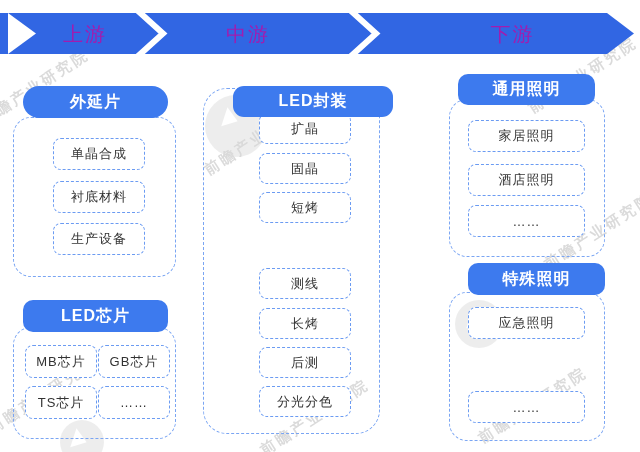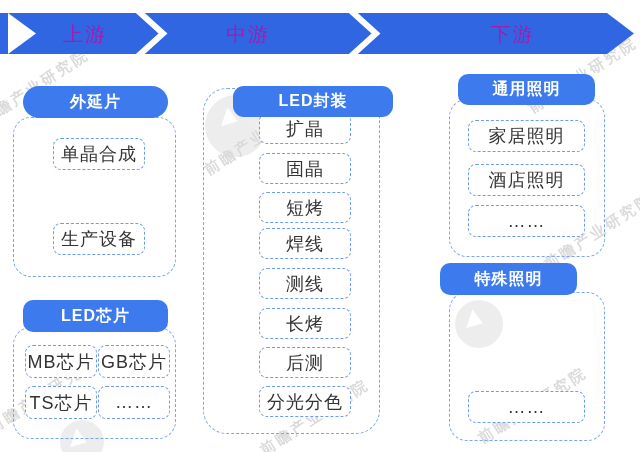--- a/index.html
+++ b/index.html
@@ -21,21 +21,21 @@
   }
   
   .panel{
     position:absolute;border:1.6px dashed #7AA5F3;border-radius:18px;
     background:transparent;z-index:2;
   }
   
   .item{
     position:absolute;border:1.4px dashed #6B9BF2;border-radius:8px;background:#ffffff;
     display:flex;align-items:center;justify-content:center;
-    font-size:18px;font-weight:500;color:#333333;letter-spacing:1px;z-index:3;
+    font-size:13px;font-weight:500;color:#333333;letter-spacing:1px;z-index:3;
   }
   
   .wm{
     position:absolute;z-index:1;color:#d2d2d2;opacity:.8;font-size:15px;
     letter-spacing:3px;white-space:nowrap;transform:rotate(-33deg);font-weight:700;
   }
   .wm-logo{
     position:absolute;z-index:1;border-radius:50%;background:#d9d9d9;opacity:.45;
   }
   .wm-logo::after{
@@ -66,43 +66,44 @@
     <polyline points="137,10 163,33.5 137,57" fill="none" stroke="#ffffff" stroke-width="6"></polyline>
     <polyline points="350,10 376,33.5 350,57" fill="none" stroke="#ffffff" stroke-width="6"></polyline>
   </svg>
   <div class="banner-label" style="left:30px;width:110px;">上游</div>
   <div class="banner-label" style="left:178px;width:140px;">中游</div>
   <div class="banner-label" style="left:440px;width:145px;">下游</div>
 
   <div class="pill" style="left:23px;top:86px;width:145px;height:32px;border-radius:16px;">外延片</div>
   <div class="panel" style="left:13px;top:117px;width:161px;height:158px;"></div>
   <div class="item" style="left:53px;top:138px;width:90px;height:30px;">单晶合成</div>
+  <div class="item" style="left:53px;top:181px;width:90px;height:30px;">衬底材料</div>
   <div class="item" style="left:53px;top:223px;width:90px;height:30px;">生产设备</div>
 
   <div class="pill" style="left:23px;top:300px;width:145px;height:32px;">LED芯片</div>
   <div class="panel" style="left:13px;top:327px;width:161px;height:110px;"></div>
   <div class="item" style="left:25px;top:345px;width:70px;height:31px;">MB芯片</div>
   <div class="item" style="left:98px;top:345px;width:70px;height:31px;">GB芯片</div>
   <div class="item" style="left:25px;top:386px;width:70px;height:31px;">TS芯片</div>
   <div class="item" style="left:98px;top:386px;width:70px;height:31px;">……</div>
 
   <div class="pill" style="left:233px;top:86px;width:160px;height:31px;border-radius:11px;">LED封装</div>
   <div class="panel" style="left:203px;top:88px;width:175px;height:344px;border-radius:24px;"></div>
   <div class="item" style="left:259px;top:113px;width:90px;height:29px;">扩晶</div>
   <div class="item" style="left:259px;top:153px;width:90px;height:29px;">固晶</div>
   <div class="item" style="left:259px;top:192px;width:90px;height:29px;">短烤</div>
-  <div class="item" style="left:259px;top:228px;width:90px;height:29px;">焊线</div>
   <div class="item" style="left:259px;top:268px;width:90px;height:29px;">测线</div>
   <div class="item" style="left:259px;top:308px;width:90px;height:29px;">长烤</div>
   <div class="item" style="left:259px;top:347px;width:90px;height:29px;">后测</div>
   <div class="item" style="left:259px;top:386px;width:90px;height:29px;">分光分色</div>
 
   <div class="pill" style="left:458px;top:74px;width:137px;height:31px;">通用照明</div>
   <div class="panel" style="left:449px;top:99px;width:154px;height:156px;"></div>
   <div class="item" style="left:468px;top:120px;width:115px;height:30px;">家居照明</div>
   <div class="item" style="left:468px;top:164px;width:115px;height:30px;">酒店照明</div>
   <div class="item" style="left:468px;top:205px;width:115px;height:30px;">……</div>
 
-  <div class="pill" style="left:440px;top:263px;width:137px;height:32px;">特殊照明</div>
+  <div class="pill" style="left:468px;top:263px;width:137px;height:32px;">特殊照明</div>
   <div class="panel" style="left:449px;top:292px;width:154px;height:147px;"></div>
+  <div class="item" style="left:468px;top:307px;width:115px;height:30px;">应急照明</div>
   <div class="item" style="left:468px;top:391px;width:115px;height:30px;">……</div>
 
 </div>
 
 </body></html>

